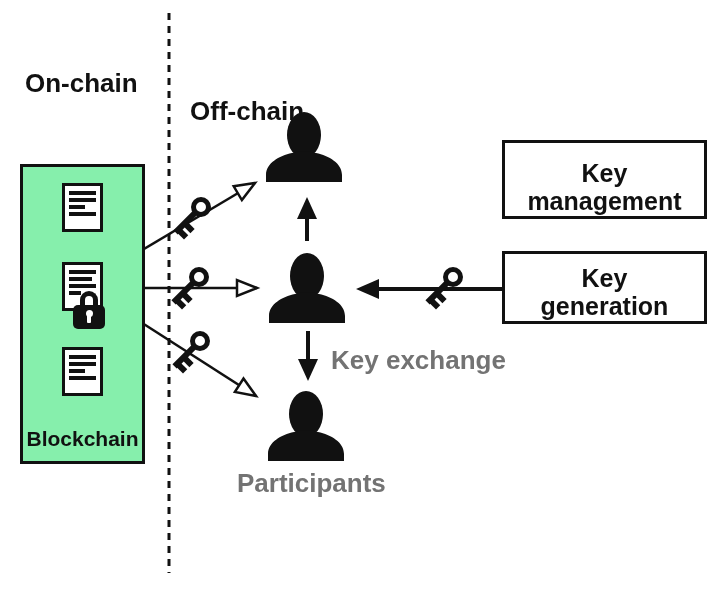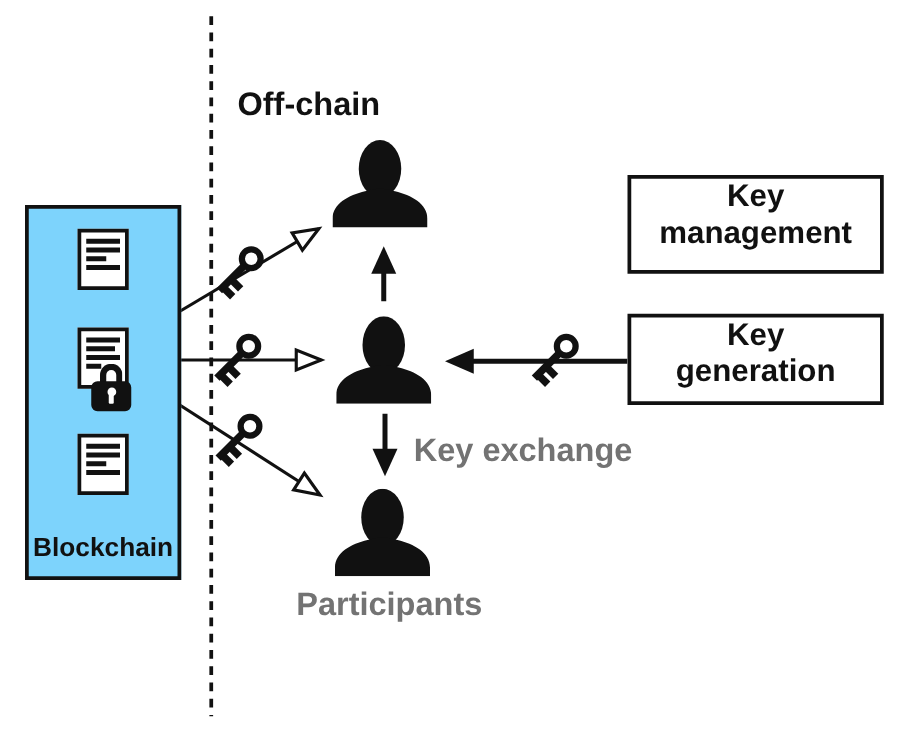--- a/index.html
+++ b/index.html
@@ -5,43 +5,43 @@
   html,body{margin:0;padding:0;background:#ffffff;}
   #canvas{
     position:relative;width:720px;height:590px;background:#ffffff;
     font-family:"Liberation Sans",sans-serif;color:#111;overflow:hidden;
   }
   .zone-label{
     position:absolute;top:68px;font-size:26px;font-weight:bold;color:#111;
     white-space:nowrap;letter-spacing:0px;
   }
   #onchain-label{left:25px;}
-  #offchain-label{left:190px;}
+  #offchain-label{left:190px;margin-top:28px;}
   .flow-label{
     position:absolute;font-size:26px;font-weight:bold;color:#737373;white-space:nowrap;
   }
   #keyexchange-label{left:331px;top:345px;}
   #participants-label{left:237px;top:468px;}
   #blockchain-box{
     position:absolute;left:20px;top:164px;width:125px;height:300px;
-    border:3px solid #111;background:#7dd3fc;box-sizing:border-box;
+    border:3px solid #111;background:#86efac;box-sizing:border-box;
   }
   #blockchain-caption{
     position:absolute;left:0;bottom:10px;width:100%;text-align:center;
     font-size:21px;font-weight:bold;color:#111;
   }
   .doc{
     position:absolute;width:41px;height:49px;border:3px solid #111;
     background:#fff;box-sizing:border-box;
   }
   .doc .lines{padding:5px 4px 0 4px;}
   .doc .bar{height:4px;background:#111;margin-bottom:3px;}
   .rightbox{
     position:absolute;left:502px;width:205px;border:3px solid #111;background:#fff;
-    box-sizing:border-box;display:flex;align-items:flex-start;justify-content:center;
+    box-sizing:border-box;display:flex;align-items:flex-end;justify-content:center;
     text-align:center;font-size:25px;font-weight:bold;line-height:1.15;
     white-space:pre-line;color:#111;
   }
   #key-management-box{top:140px;height:79px;}
   #key-generation-box{top:251px;height:73px;}
   .person{position:absolute;width:76px;height:70px;}
   svg{display:block;}
   #overlay{position:absolute;left:0;top:0;}
   
   #lock{position:absolute;left:8px;top:26px;width:34px;height:38px;}
@@ -107,20 +107,21 @@
       <line x1="502" y1="289" x2="374" y2="289" stroke="#111" stroke-width="4"></line>
       <polygon points="356,289 379,279 379,299" fill="#111"></polygon>
     </g>
 
     <use href="#key-shape" transform="translate(201,207) rotate(135)"></use>
     <use href="#key-shape" transform="translate(199,277) rotate(135)"></use>
     <use href="#key-shape" transform="translate(200,341) rotate(135)"></use>
     <use href="#key-shape" transform="translate(453,277) rotate(135)"></use>
   </svg>
 
+  <div class="zone-label" id="onchain-label">On-chain</div>
   <div class="zone-label" id="offchain-label">Off-chain</div>
 
   <div id="blockchain-box">
     <div class="doc" style="left:39px;top:16px;">
       <div class="lines">
         <div class="bar" style="width:100%;"></div>
         <div class="bar" style="width:100%;"></div>
         <div class="bar" style="width:60%;"></div>
         <div class="bar" style="width:100%;"></div>
       </div>

